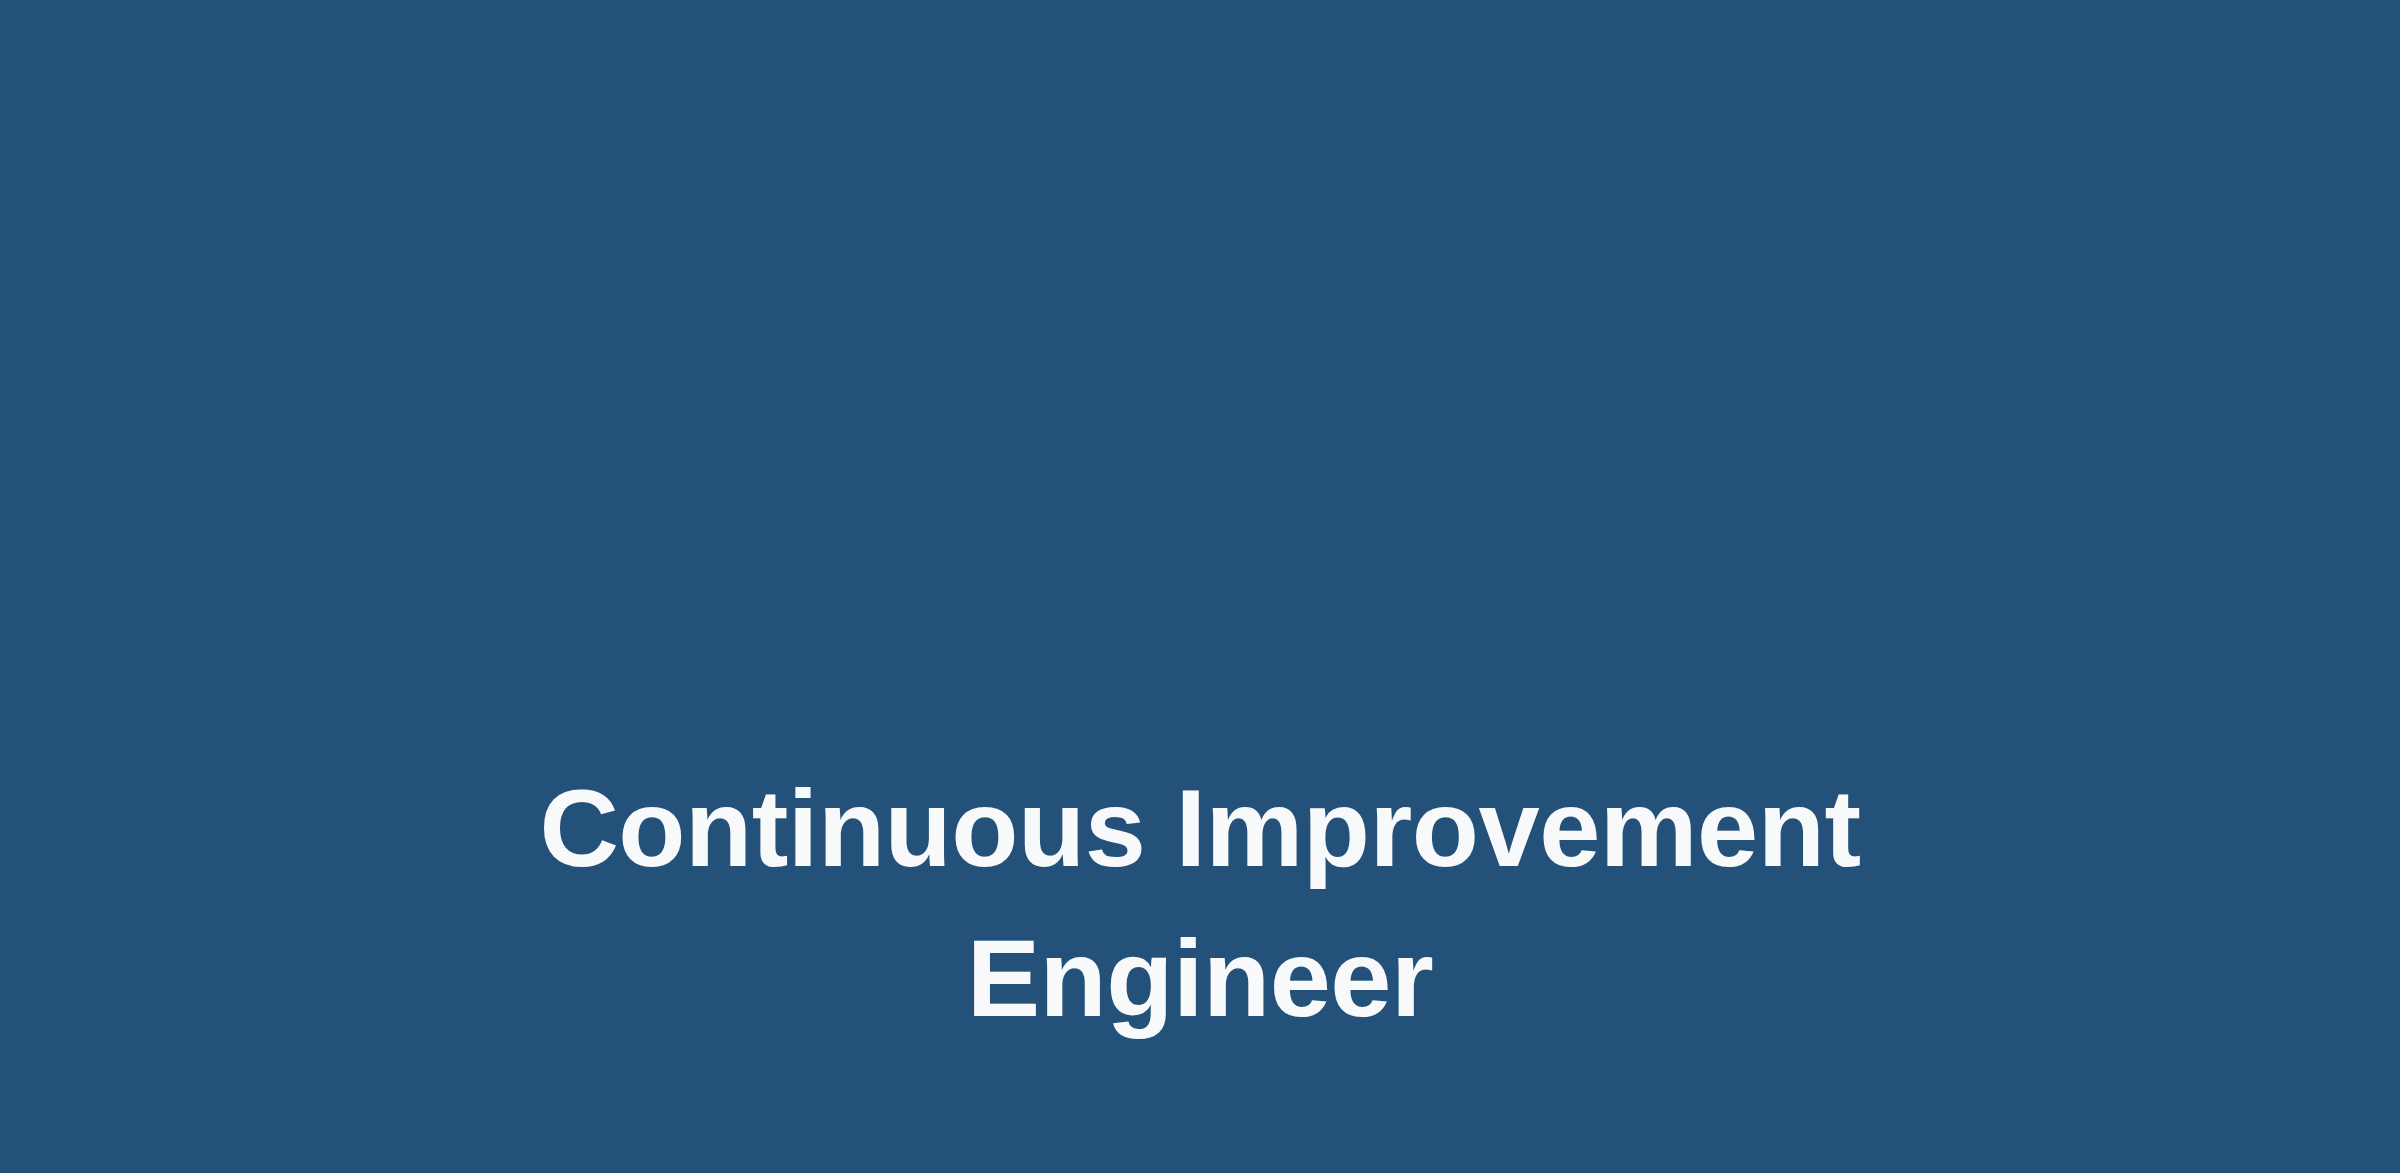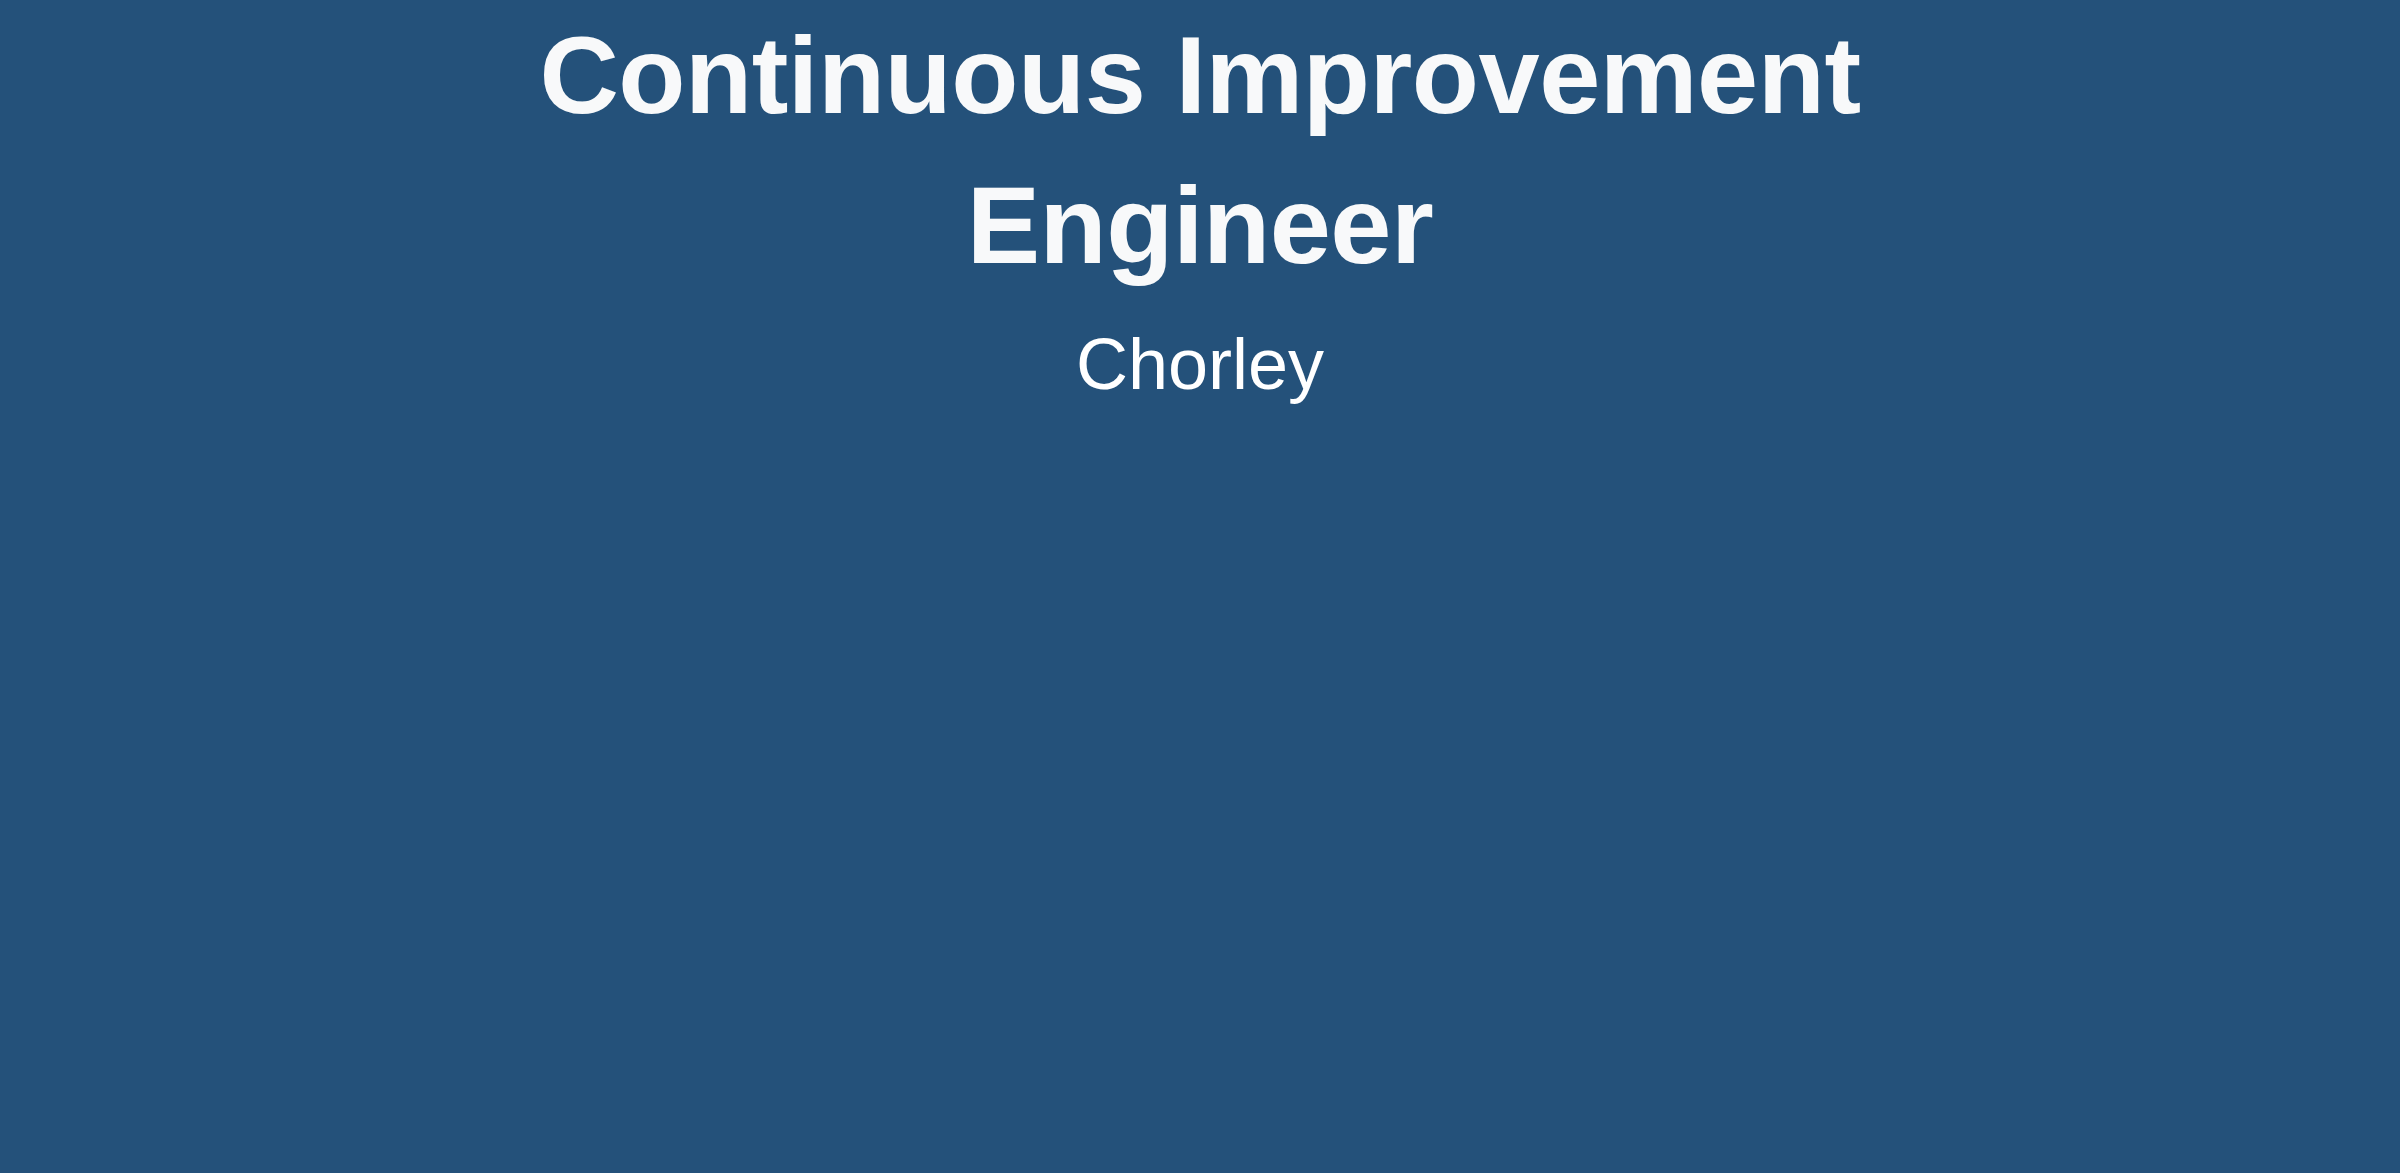--- a/index.html
+++ b/index.html
@@ -16,21 +16,21 @@
   }
 
   .hero {
     box-sizing: border-box;
     width: 2400px;
     height: 1173px;
     background: #24517a;
     display: flex;
     flex-direction: column;
     align-items: center;
-    justify-content: flex-start;
+    justify-content: flex-end;
     text-align: center;
     padding: 0 180px 120px 180px;
   }
 
   .hero-inner {
     width: 100%;
     max-width: 1560px;
     display: flex;
     flex-direction: column;
     align-items: center;
@@ -57,15 +57,14 @@
     letter-spacing: 0px;
     text-align: center;
   }
 </style>
 </head>
 <body>
 
 <div class="hero">
   <div class="hero-inner">
     <h1 class="job-title">Continuous Improvement Engineer</h1>
-    <p class="job-location">Chorley</p>
   </div>
 </div>
 
 </body></html>

